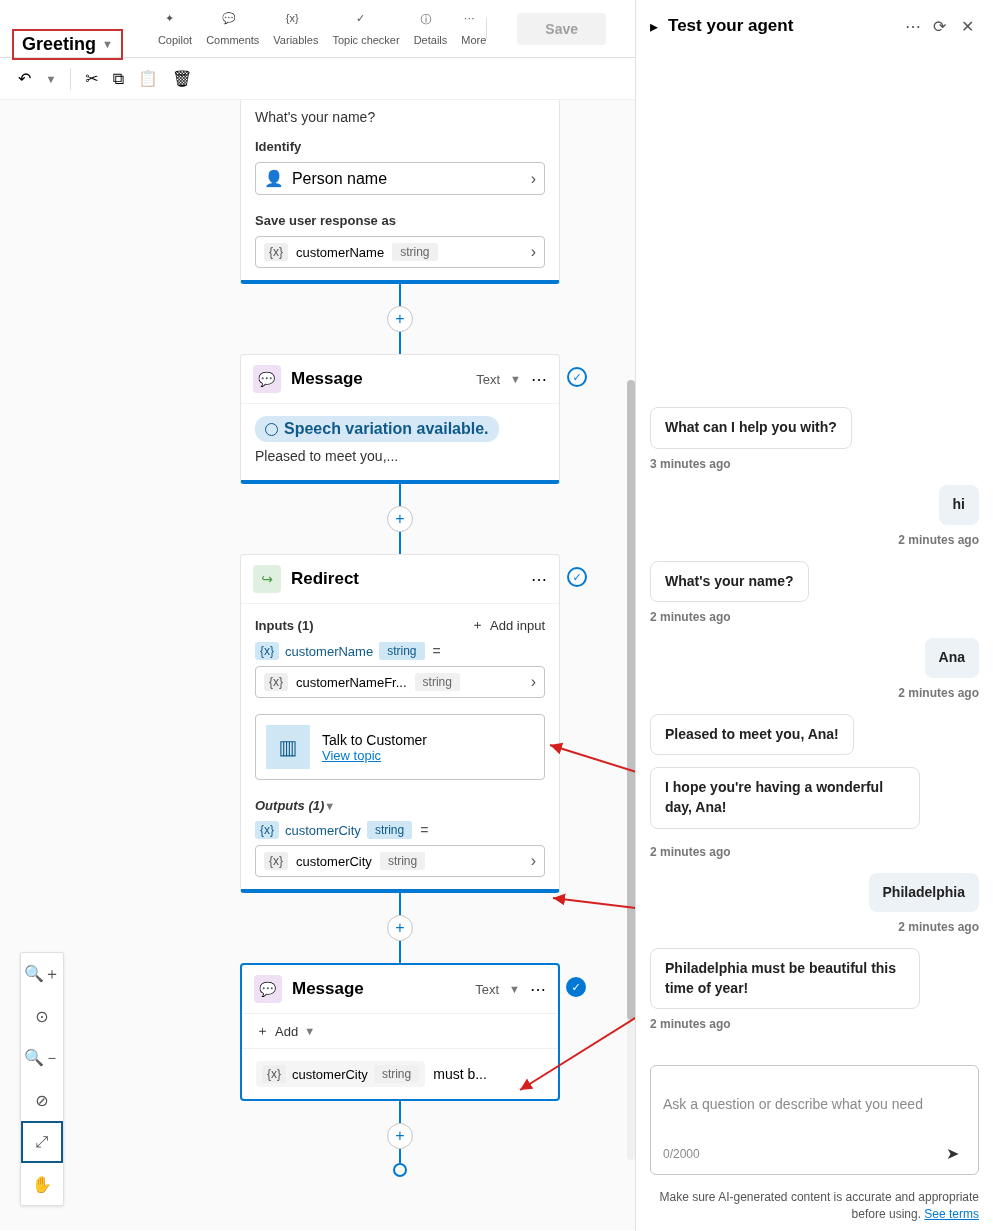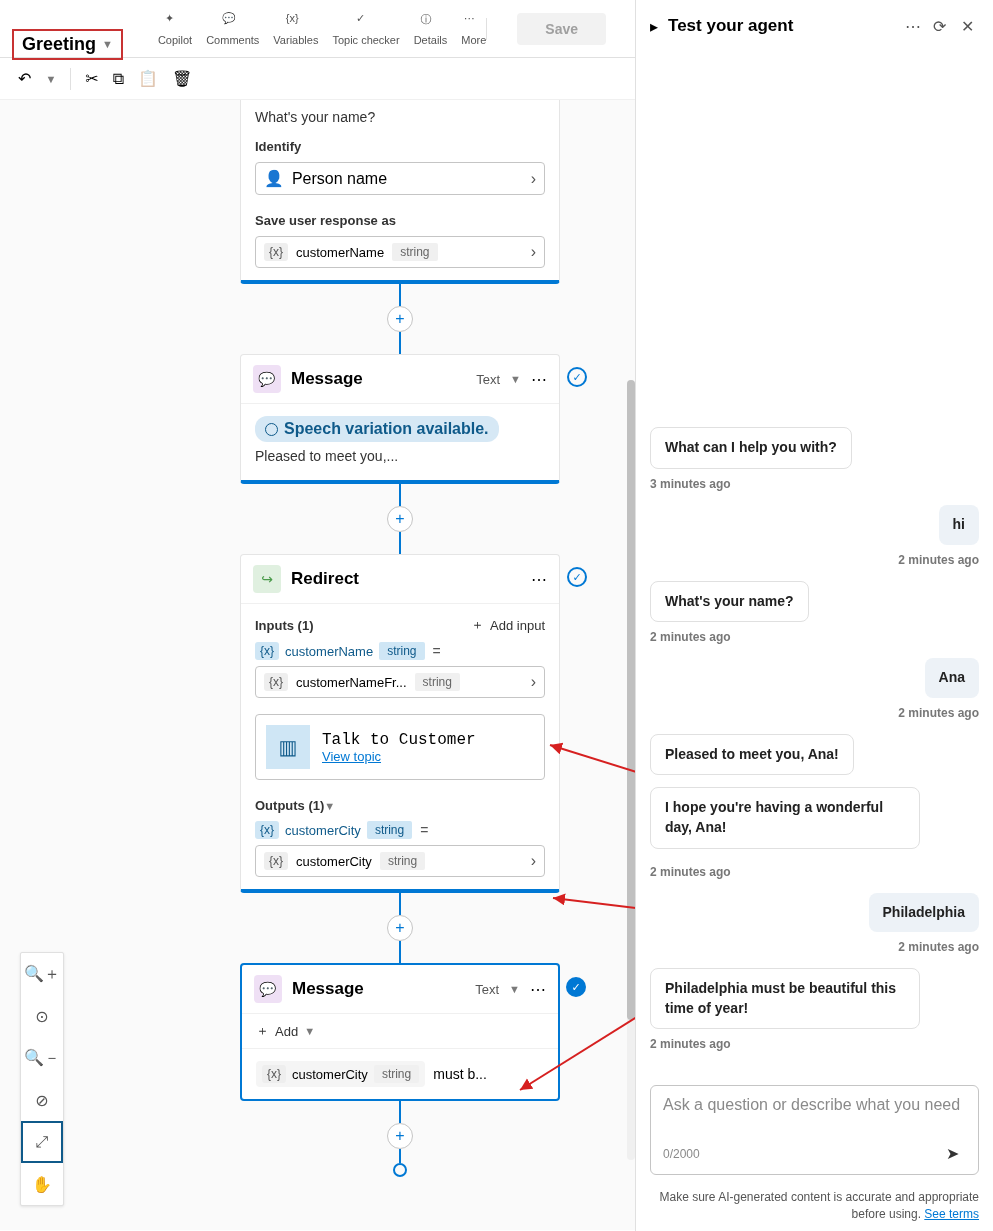--- a/index.html
+++ b/index.html
@@ -77,21 +77,21 @@
 .test-head .hic { width: 18px; height: 18px; color: #555; cursor:pointer; }
 .chat-area { flex:1; padding: 10px 14px; overflow:hidden; display:flex; flex-direction:column; justify-content:flex-end;font-weight:bold; }
 .msg-wrap { margin-bottom: 4px; }
 .msg { display:inline-block; max-width: 270px; padding: 10px 14px; border-radius: 8px; font-size: 14px; line-height: 1.4; }
 .msg.bot { background: #fff; border: 1px solid #e0e0e0; color: #222; }
 .msg.user { background: #edf2f7; color: #222; }
 .msg-wrap.right { text-align: right; }
 .ts { font-size: 12px; color: #777; margin: 4px 0 14px 0; }
 .ts.right { text-align: right; }
 .chat-input { margin: 10px 14px 8px; border: 1px solid #c5c5c5; border-radius: 6px; padding: 10px 12px; }
-.chat-input .ph { color: #8a8a8a; font-size: 16px; min-height: 40px; }
+.chat-input .ph { color: #8a8a8a; font-size: 14px; min-height: 40px; margin-top: 20px; }
 .counter-row { display:flex; align-items:center; justify-content:space-between; margin-top: 8px; }
 .counter { font-size: 12px; color: #8a8a8a; }
 .send-ic { width: 20px; height: 20px; color: #333; }
 .disclaimer { font-size: 12px; color: #555; padding: 6px 14px 8px; line-height: 1.4; text-align: right; }
 .disclaimer a { color: #0078d4; text-decoration: underline; }
 
 
 .arrow-svg { position:absolute; pointer-events:none; }
 
 .scrollbar { position:absolute; right: 0; top: 280px; width: 8px; height: 780px; background: #f0f0f0; border-radius: 4px; }
@@ -223,27 +223,27 @@
         <div class="field-box">
           <span class="vx">{x}</span>
           <span class="vname">customerNameFr...</span>
           <span class="vtype">string</span>
           <span class="arrow">›</span>
         </div>
 
         <div class="redirect-link" style="margin-top:16px;">
           <div class="ric">▥</div>
           <div>
-            <div style="font-size:16px;font-family:Liberation Mono, monospace;">Talk to Customer</div>
+            <div style="font-size:14px;">Talk to Customer</div>
             <div class="link-t">View topic</div>
           </div>
         </div>
 
         <div class="section-row" style="margin-top:18px;">
-          <div style="display:flex; align-items:center; ">
+          <div style="display:flex; align-items:center; font-style:italic;">
             <div class="lbl" style="margin:0;">Outputs (1)</div>
             <span class="chev">▼</span>
           </div>
         </div>
         <div style="display:flex; align-items:center; gap:8px; margin-bottom:6px;">
           <div class="var-chip flat">
             <span class="vx blue">{x}</span>
             <span class="vname blue">customerCity</span>
             <span class="vtype blue">string</span>
           </div>

